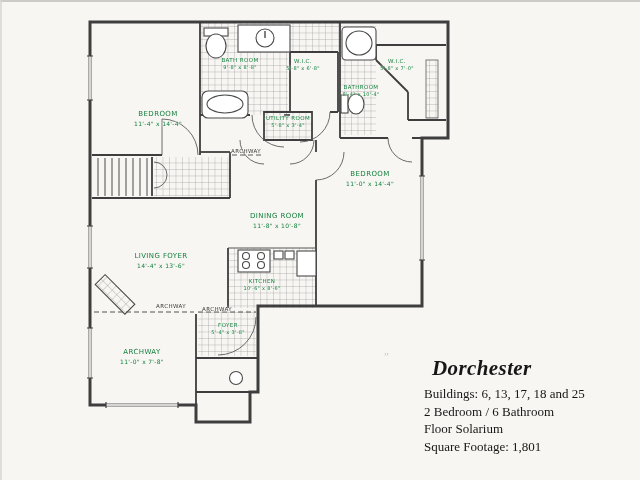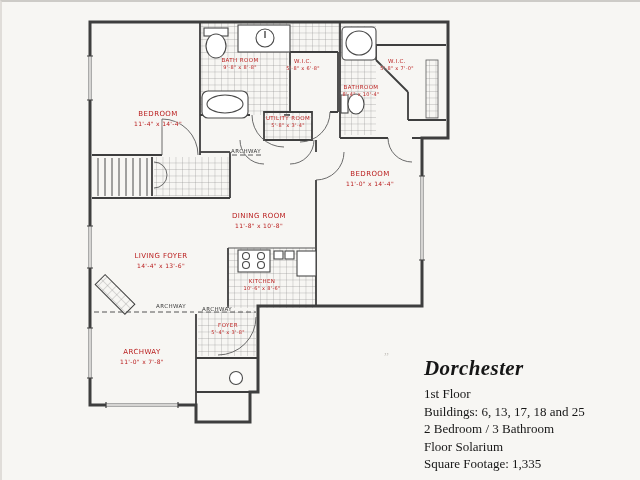--- a/index.html
+++ b/index.html
@@ -9,38 +9,38 @@
     font-family:"DejaVu Sans",sans-serif;
   }
   .page::before{
     content:"";position:absolute;inset:0;pointer-events:none;
     border-top:2px solid #b8b5b0;border-left:2px solid #d4d1cc;
     opacity:.65;
   }
   .plan-svg{position:absolute;left:0;top:0;}
   .room-label{
     position:absolute;transform:translateX(-50%);
-    text-align:center;color:#b91c1c;white-space:nowrap;
+    text-align:center;color:#15803d;white-space:nowrap;
     text-shadow:0 0 2px #f7f6f3,0 0 3px #f7f6f3,0 0 4px #f7f6f3;
   }
   .room-label .rname{font-size:7px;letter-spacing:.4px;line-height:8px;}
   .room-label .rdims{font-size:6px;letter-spacing:.3px;line-height:7px;margin-top:2px;}
   .room-label.tiny .rname{font-size:5.5px;line-height:6px;}
   .room-label.tiny .rdims{font-size:5px;line-height:6px;margin-top:1px;}
   .archway{
     position:absolute;transform:translateX(-50%);
     font-size:5.5px;letter-spacing:.4px;color:#3a3a3a;white-space:nowrap;
     text-shadow:0 0 2px #f7f6f3,0 0 3px #f7f6f3;
   }
   .info{
     position:absolute;left:424px;top:356px;width:212px;color:#161616;
   }
   .info .title{
     font-family:"Liberation Serif",serif;font-style:italic;font-weight:600;
-    font-size:21px;letter-spacing:.4px;margin-bottom:4px;
+    font-size:21px;letter-spacing:.4px;margin-bottom:4px;margin-left:8px;
   }
   .info .line{
     font-family:"Liberation Serif",serif;font-size:13px;line-height:17.5px;
   }
   .scan-mark{
     position:absolute;left:384px;top:350px;color:#c6c3be;font-size:11px;
     font-family:"Liberation Serif",serif;
   }
 </style>
 </head>
@@ -198,21 +198,21 @@
     <div class="rdims">5'-8" x 7'-0"</div>
   </div>
   <div class="room-label tiny" style="left:288px;top:115px">
     <div class="rname">UTILITY ROOM</div>
     <div class="rdims">5'-8" x 3'-4"</div>
   </div>
   <div class="room-label" style="left:370px;top:170px">
     <div class="rname">BEDROOM</div>
     <div class="rdims">11'-0" x 14'-4"</div>
   </div>
-  <div class="room-label" style="left:259px;top:212px">
+  <div class="room-label" style="left:277px;top:212px">
     <div class="rname">DINING ROOM</div>
     <div class="rdims">11'-8" x 10'-8"</div>
   </div>
   <div class="room-label tiny" style="left:262px;top:278px">
     <div class="rname">KITCHEN</div>
     <div class="rdims">10'-6" x 8'-6"</div>
   </div>
   <div class="room-label" style="left:161px;top:252px">
     <div class="rname">LIVING FOYER</div>
     <div class="rdims">14'-4" x 13'-6"</div>
@@ -227,20 +227,19 @@
   </div>
 
   <div class="archway" style="left:246px;top:148px">ARCHWAY</div>
   <div class="archway" style="left:171px;top:303px">ARCHWAY</div>
   <div class="archway" style="left:217px;top:306px">ARCHWAY</div>
 
   <div class="scan-mark">”</div>
 
   <div class="info">
     <div class="title">Dorchester</div>
-    <div class="line">1st Floor</div>
     <div class="line">Buildings: 6, 13, 17, 18 and 25</div>
-    <div class="line">2 Bedroom / 3 Bathroom</div>
+    <div class="line">2 Bedroom / 6 Bathroom</div>
     <div class="line">Floor Solarium</div>
-    <div class="line">Square Footage: 1,335</div>
+    <div class="line">Square Footage: 1,801</div>
   </div>
 
 </div>
 
 </body></html>

